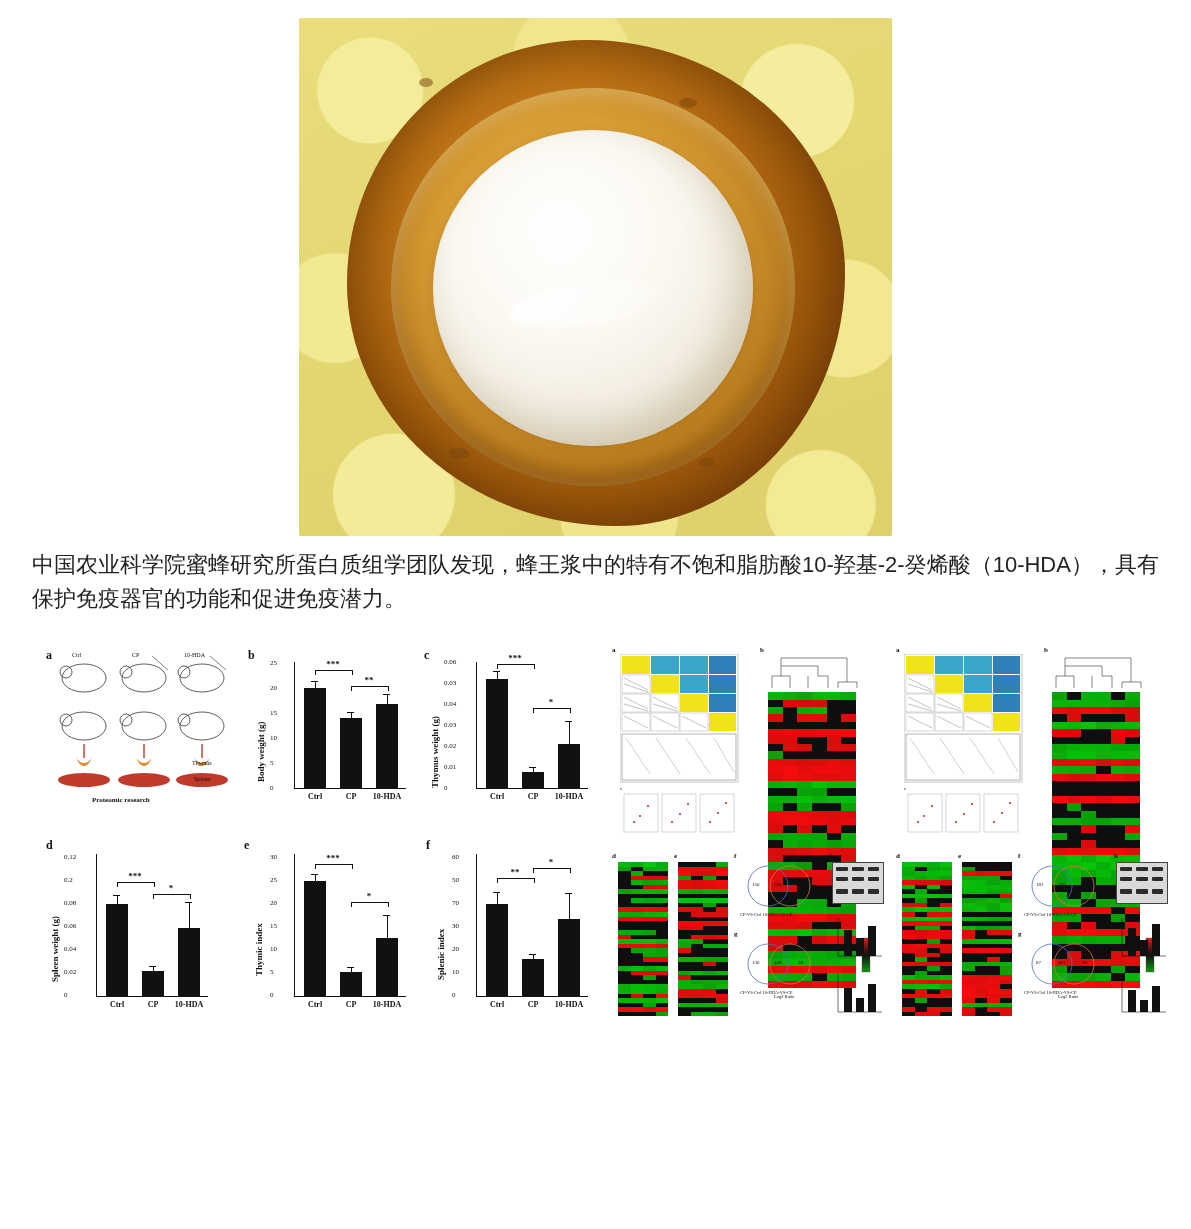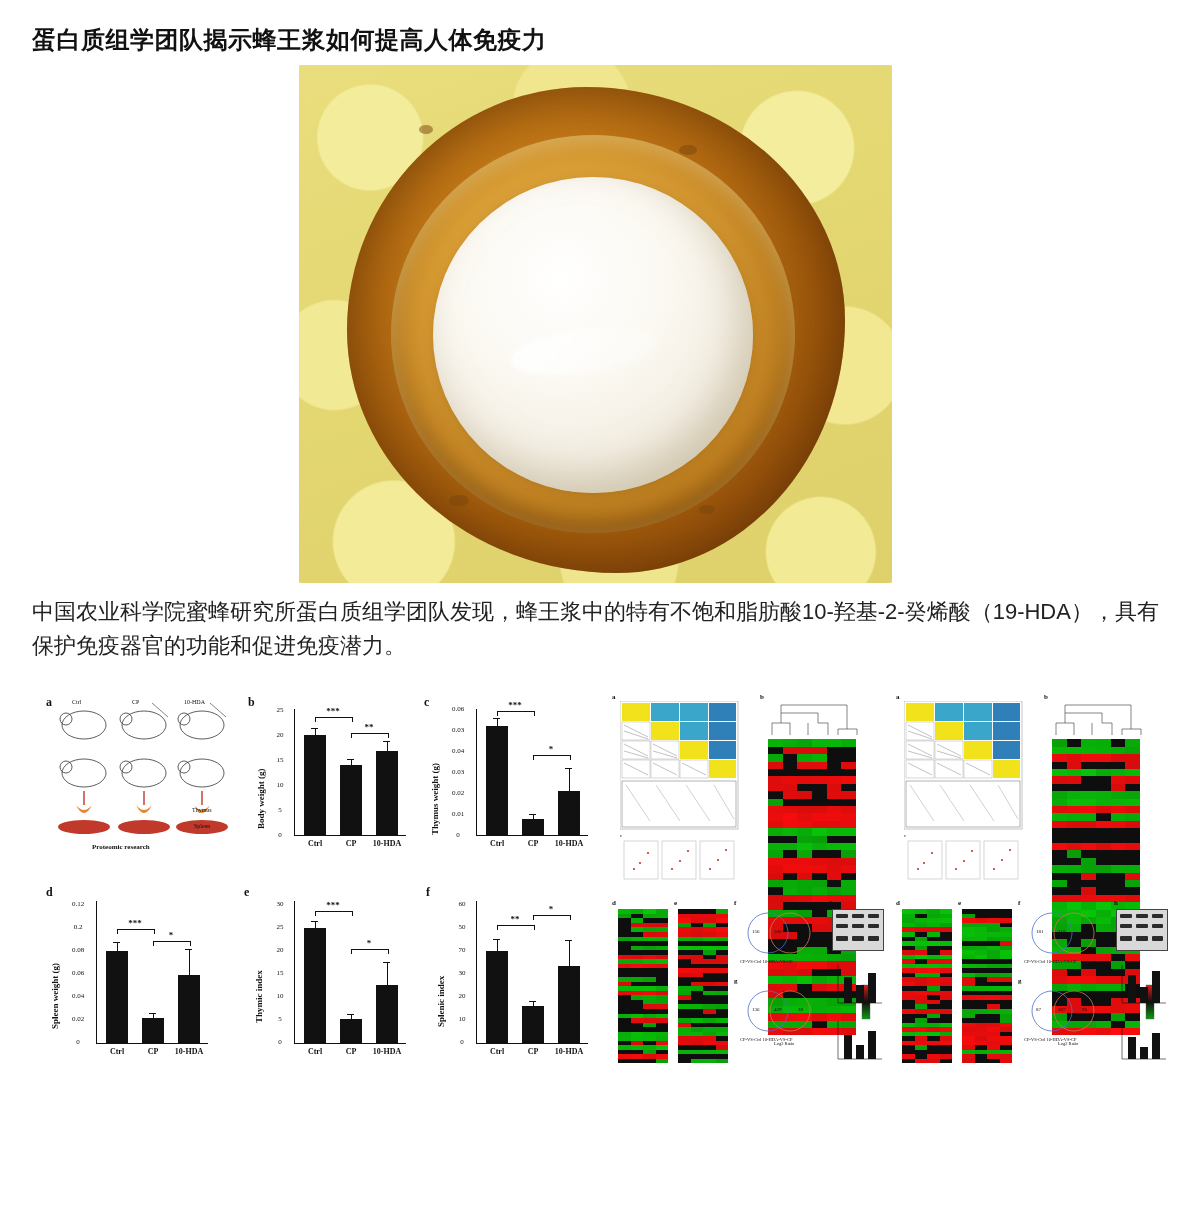--- a/index.html
+++ b/index.html
@@ -147,21 +147,21 @@
     color: #111;
     writing-mode: vertical-rl;
     transform: rotate(180deg);
     white-space: nowrap;
   }
   .tick-label {
     font-size: 7px;
     font-family: "Liberation Serif", serif;
     color: #111;
     position: absolute;
-    text-align: center;
+    text-align: left;
   }
   .cat-label {
     font-size: 8px;
     font-weight: bold;
     font-family: "Liberation Serif", serif;
     color: #111;
     position: absolute;
     text-align: center;
   }
   .sig-label {
@@ -220,36 +220,35 @@
     position: absolute;
     border: 1px solid #444;
     background: #d9d9d9;
   }
 </style>
 </head>
 <body>
 
 <div class="page">
 
-  <h1 class="article-title">蛋白质组学团队揭示蜂王浆如何提高人体免疫力</h1>
 
   <div class="hero-wrap">
     <div class="hero-photo">
       <div class="comb"></div>
       <div class="cell-outer"></div>
       <div class="cell-rim"></div>
       <div class="jelly"></div>
       <div class="speck" style="left:120px;top:60px;width:14px;height:9px;"></div>
       <div class="speck" style="left:380px;top:80px;width:18px;height:10px;"></div>
       <div class="speck" style="left:150px;top:430px;width:20px;height:11px;"></div>
       <div class="speck" style="left:400px;top:440px;width:16px;height:9px;"></div>
     </div>
   </div>
 
-  <p class="body-text p1">中国农业科学院蜜蜂研究所蛋白质组学团队发现，蜂王浆中的特有不饱和脂肪酸10-羟基-2-癸烯酸（19-HDA），具有保护免疫器官的功能和促进免疫潜力。</p>
+  <p class="body-text p1">中国农业科学院蜜蜂研究所蛋白质组学团队发现，蜂王浆中的特有不饱和脂肪酸10-羟基-2-癸烯酸（10-HDA），具有保护免疫器官的功能和促进免疫潜力。</p>
 
 </div>
 
 <div class="figure">
 
   <div class="fig-quad" style="left:44px;top:6px;width:190px;height:160px;">
     <span class="panel-letter" style="position:absolute;left:2px;top:0;">a</span>
     <span class="mini-label" style="left:28px;top:4px;font-size:6px;">Ctrl</span>
     <span class="mini-label" style="left:88px;top:4px;font-size:6px;">CP</span>
     <span class="mini-label" style="left:140px;top:4px;font-size:6px;">10-HDA</span>

